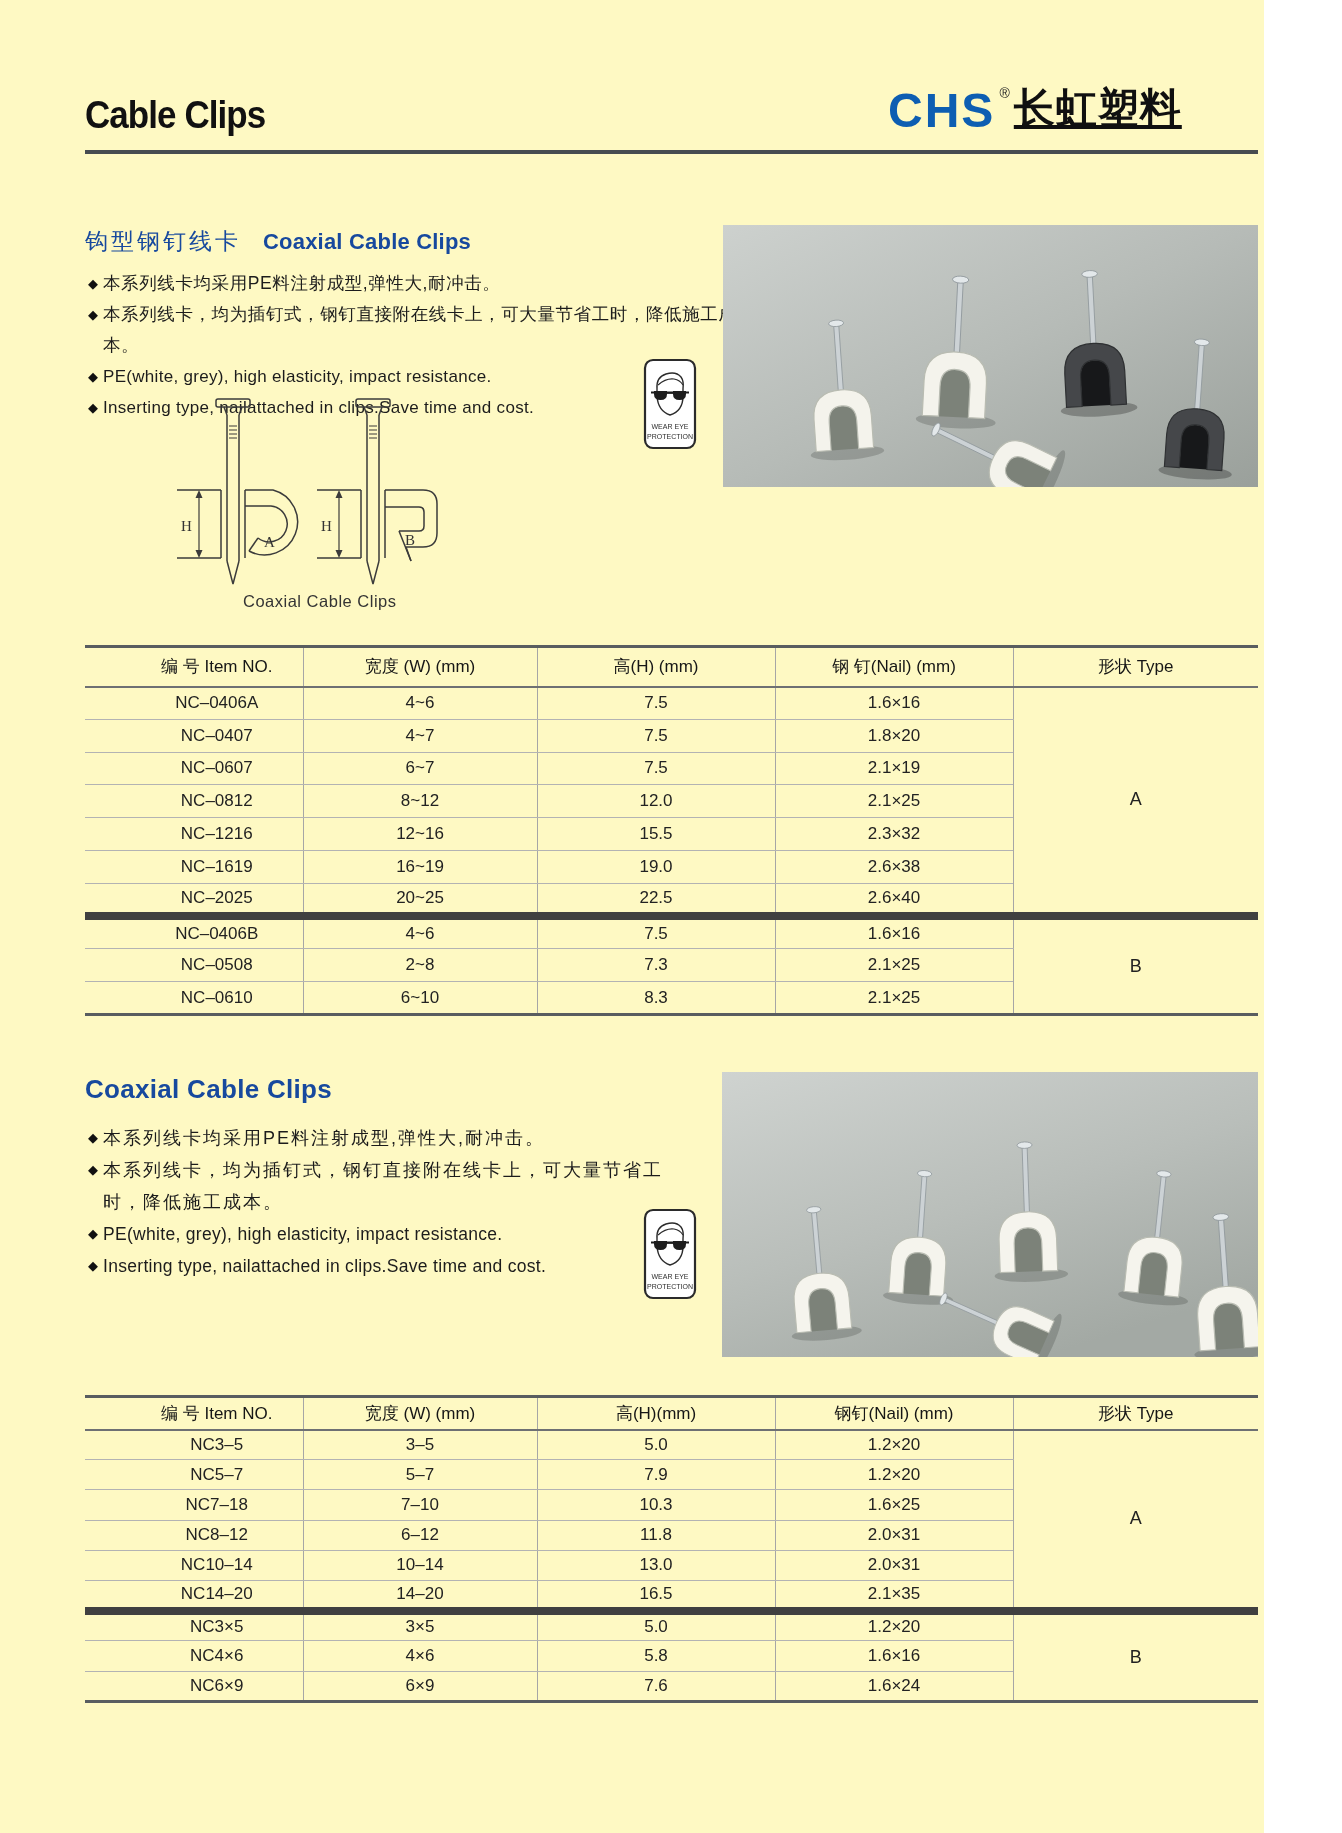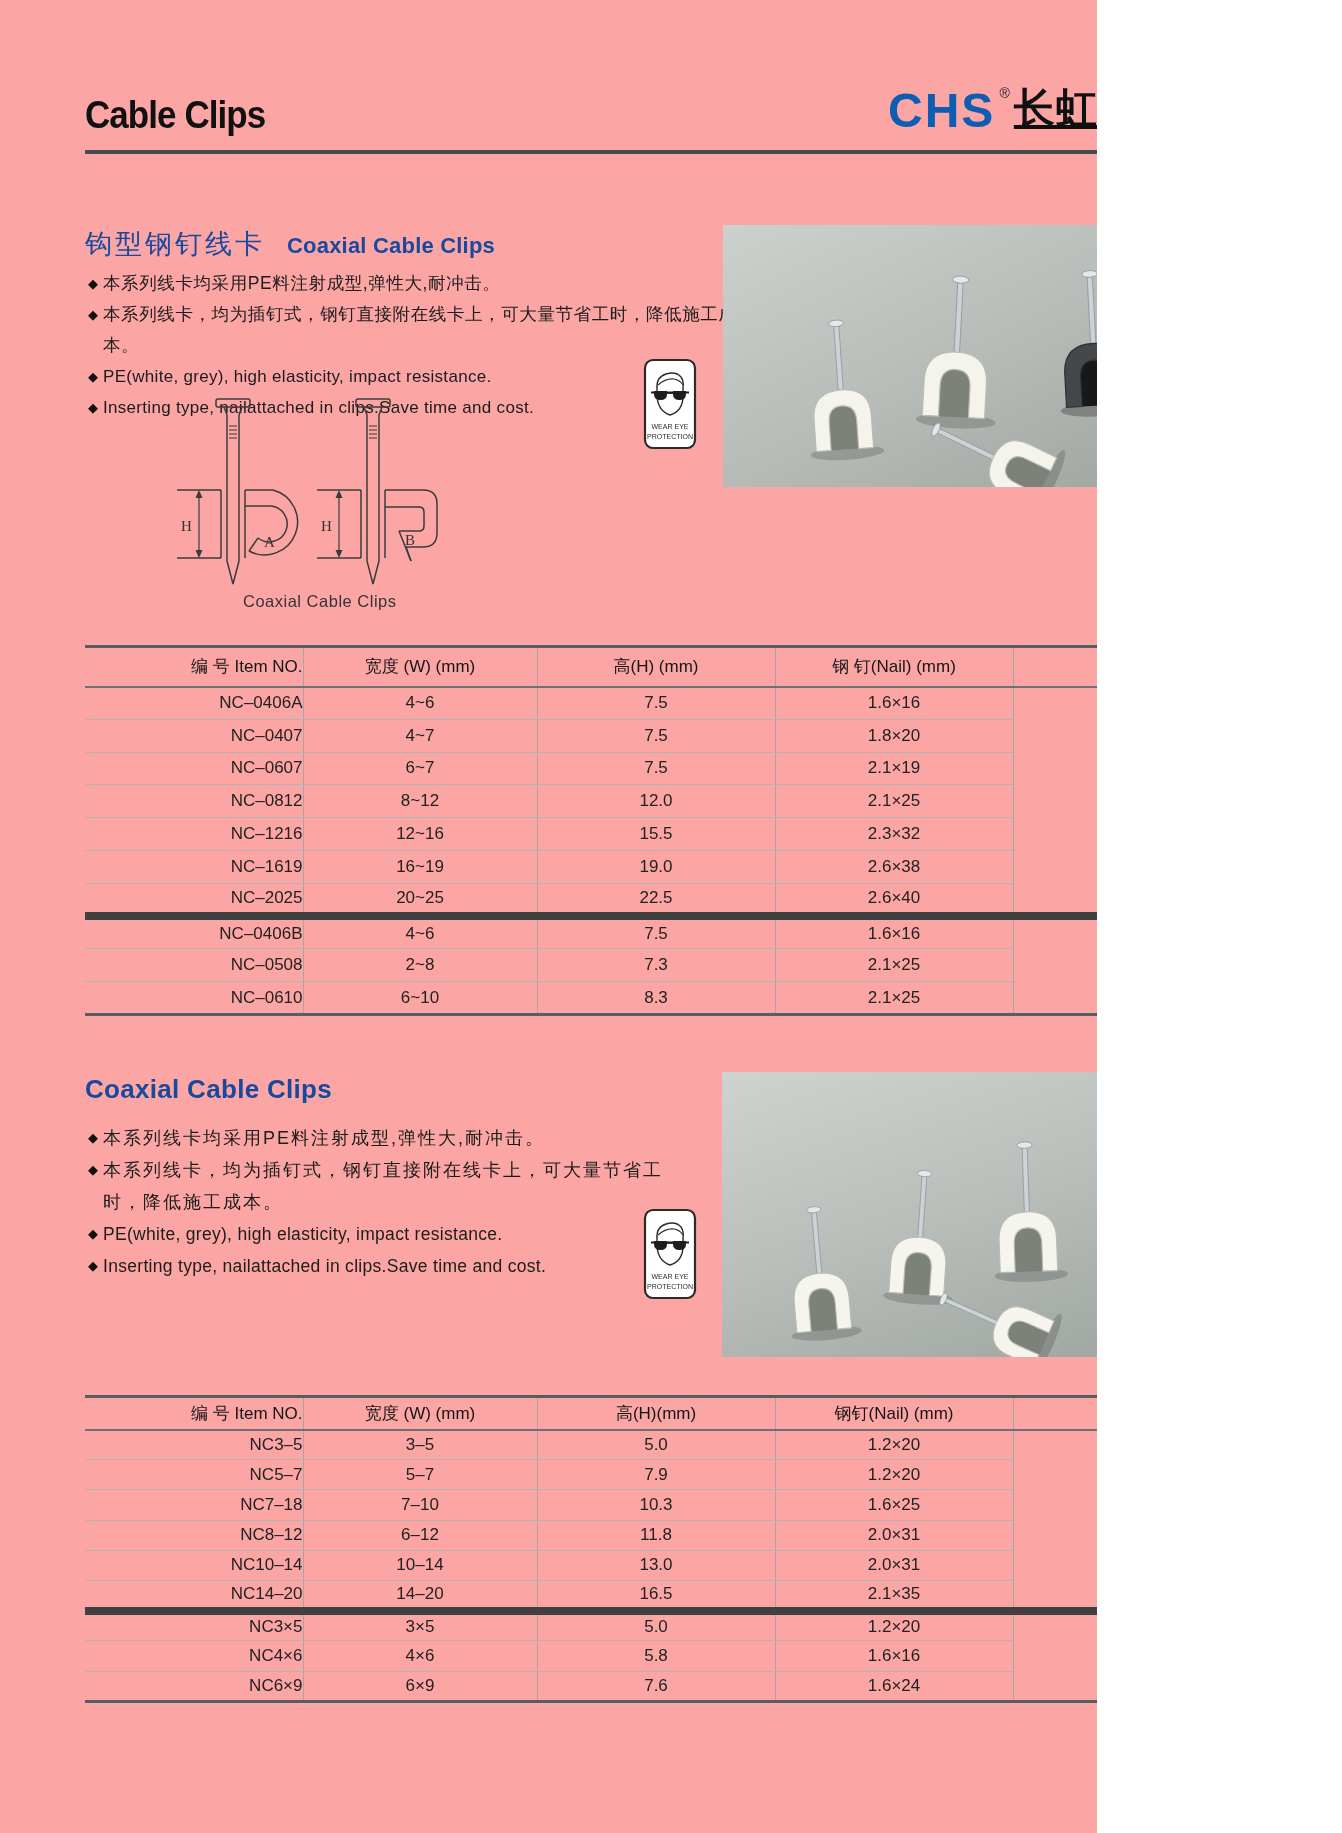--- a/index.html
+++ b/index.html
@@ -1,33 +1,33 @@
 <!DOCTYPE html>
 <html><head>
 <meta charset="utf-8">
 <style>
   * { margin:0; padding:0; box-sizing:border-box; }
   html,body { background:#ffffff; }
   body { font-family:"Liberation Sans","DejaVu Sans",sans-serif; color:#1c1c1c; }
-  .page { position:relative; width:1097px; height:1833px; background:#fca5a5; overflow:hidden; }
+  .page { position:relative; width:1264px; height:1833px; background:#fef9c3; overflow:hidden; }
   .abs { position:absolute; }
 
   
   .hdr-title { left:85px; top:94px; font-size:38px; font-weight:700; color:#111;
                letter-spacing:-1px; transform:scaleX(.92); transform-origin:left center; }
   .brand { left:888px; top:86px; display:flex; align-items:flex-start; white-space:nowrap; }
   .brand .chs { font-size:49px; font-weight:700; color:#0d5eb2; letter-spacing:2px;
                 transform:scaleX(.98); transform-origin:left; line-height:1; }
   .brand .reg { font-size:14px; color:#222; margin:0 4px 0 2px; line-height:1; }
   .brand .cn  { font-size:41px; font-weight:700; color:#101010; letter-spacing:1px; line-height:1.1;text-decoration:underline; }
   .hdr-rule { left:85px; top:150px; width:1173px; height:4px; background:#474c50; }
 
   
   .s1-title { left:85px; top:226px; display:flex; align-items:baseline; }
-  .s1-title .cnt { font-size:27px; color:#17499e; letter-spacing:3px; font-weight:500; }
+  .s1-title .cnt { font-size:23px; color:#17499e; letter-spacing:3px; font-weight:500; }
   .s1-title .ent { font-size:22px; color:#17499e; font-weight:700; margin-left:22px; letter-spacing:.2px; }
   .s2-title { left:85px; top:1074px; font-size:26px; color:#17499e; font-weight:700; letter-spacing:.3px; }
 
   
   .bullets { display:flex; flex-direction:column; }
   .bullet { display:flex; align-items:flex-start; }
   .bmark { font-size:13px; line-height:inherit; margin-right:5px; color:#111; }
   .s1-bullets { left:88px; top:268px; width:660px; }
   .s1-bullets .bullet { line-height:31px; }
   .s1-bullets .cjk { font-size:17.5px; letter-spacing:.6px; }
@@ -56,21 +56,21 @@
 
   
   .tblwrap1 { left:85px; top:645px; width:1173px; }
   .tblwrap2 { left:85px; top:1395px; width:1173px; }
   table { width:100%; border-collapse:collapse; table-layout:fixed;
           border-top:3px solid #595d60; border-bottom:3px solid #595d60; }
   th { font-weight:400; font-size:17px; color:#161616; text-align:center;
        border-bottom:2px solid #6e7073; }
   td { font-size:17px; color:#222; text-align:center; border-bottom:1px solid #b3b3b3; }
   th + th, td + td { border-left:1px solid #a6a6a6; }
-  th:first-child, td:first-child { text-align:right; padding-left:46px; }
+  th:first-child, td:first-child { text-align:center; padding-left:46px; }
   .type-cell { border-left:1px solid #a6a6a6; font-size:18px; text-align:center !important;
                padding-left:0 !important; border-bottom:none; }
   tr.group-b td { border-top:8px solid #404040; }
   .tblwrap1 th { height:40px; }
   .tblwrap1 td { height:32.8px; }
   .tblwrap2 th { height:33px; }
   .tblwrap2 td { height:30.2px; }
 
   
   .edge-strip { left:1272px; top:0; width:70px; height:1833px;

